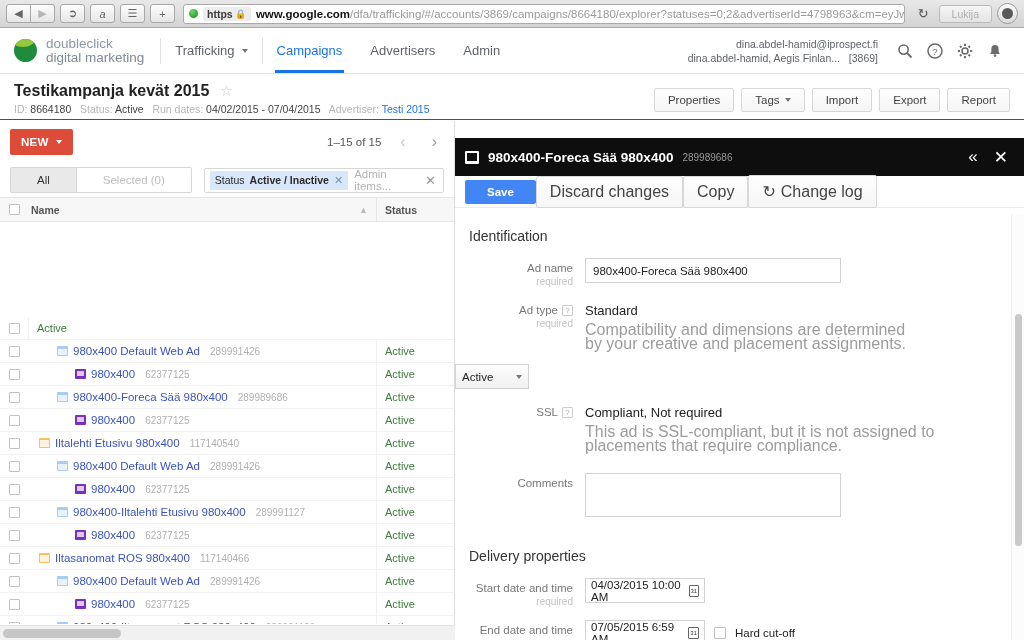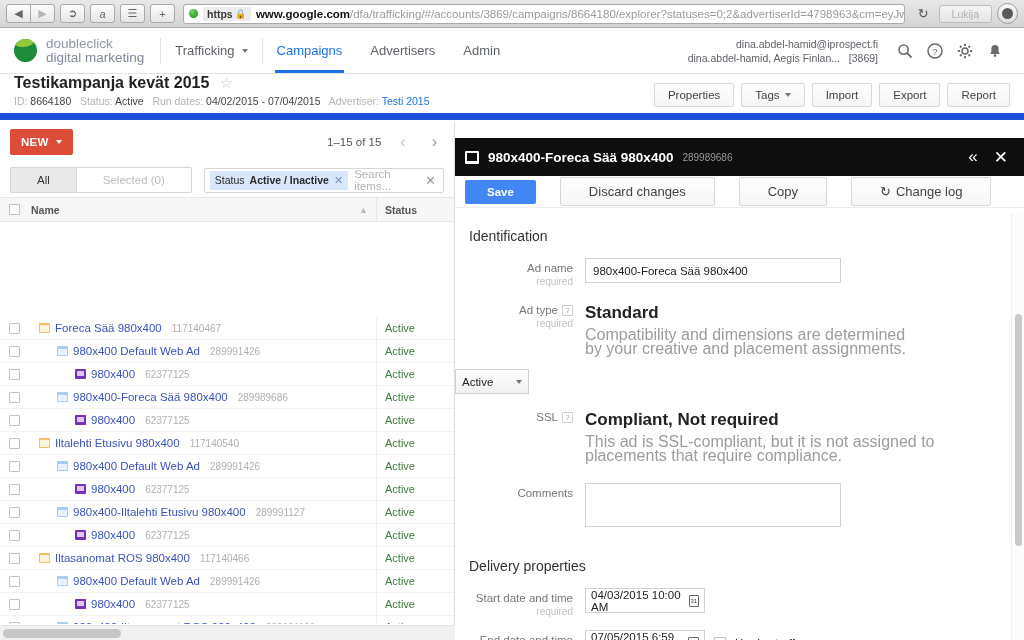--- a/index.html
+++ b/index.html
@@ -120,22 +120,22 @@
   .hdr-icon {
     width: 30px; height: 30px;
     display: flex; align-items: center; justify-content: center;
     color: #6b6b6b;
   }
   .hdr-icon svg { display: block; }
 
   
   #campaign-header {
     padding: 9px 14px 6px 14px;
-    display: flex; align-items: flex-end;
-    border-bottom: 7px solid #1d4ed8;
+    display: flex; align-items: center;
+    border-bottom: 1px solid #1d4ed8;
     height: 46px;
   }
   #campaign-title { font-size: 16px; color: #222; font-weight: bold; }
   #star-icon { color: #cfcfcf; font-size: 15px; margin-left: 6px; }
   #campaign-meta { font-size: 10.5px; color: #9a9a9a; margin-top: 3px; }
   #campaign-meta b { color: #444; font-weight: normal; }
   #campaign-meta .lbl { color: #b5b5b5; }
   #campaign-meta a { color: #1a73e8; text-decoration: none; }
   #header-actions { margin-left: auto; display: flex; gap: 7px; padding-top: 4px; }
   .hdr-btn {
@@ -251,32 +251,32 @@
     width: 14px; height: 13px; background: #fff; border-radius: 1px; position: relative; flex:none;
   }
   #detail-titlebar .ad-ico::before { content:""; position:absolute; left:2px; top:2px; right:2px; bottom:3px; background:#0e0e0e; }
   #detail-title { font-size: 13.5px; font-weight: bold; }
   #detail-id { font-size: 10px; color: #999; }
   #detail-actions-right { margin-left: auto; display: flex; align-items: center; gap: 16px; padding-right: 6px; }
   #detail-actions-right span { font-size: 17px; color: #fff; }
 
   #detail-toolbar {
     height: 32px; display: flex; align-items: center;
-    padding: 0 10px; gap: 24px;
+    padding: 0 10px; gap: 0;
     border-bottom: 1px solid #ececec;
   }
   #save-btn {
     background: #4285f4; color: #fff; font-size: 11.5px; font-weight: bold;
     padding: 6px 22px; border-radius: 2px;
   }
   .dt-btn {
-    font-size: 13px; color: #444;
+    font-size: 16px; color: #444;
     border: 1px solid #d8d8d8; border-radius: 2px;
     background: linear-gradient(#fefefe,#f6f6f6);
-    padding: 6px 28px;
+    padding: 6px 13px;
     display: flex; align-items: flex-end; gap: 5px;
   }
 
   #detail-body {
     position: absolute; top: 76px; left: 0; right: 0; bottom: 0;
     overflow: hidden; padding: 14px 0 0 0;
   }
   .section-title { font-size: 14px; color: #333; padding: 0 0 14px 14px; }
   .frow { display: flex; margin-bottom: 13px; }
   .flabel {
@@ -290,21 +290,21 @@
     width: 11px; height: 11px; border: 1px solid #ccc; color: #aaa;
     font-size: 8px; border-radius: 1px; vertical-align: 1px; margin-left: 4px;
   }
   .fbody { flex: 1; padding-right: 22px; }
   .text-input {
     border: 1px solid #d2d2d2; height: 25px;
     display: flex; align-items: center; padding: 0 7px;
     font-size: 11.5px; color: #222; background: #fff;
     width: 256px;
   }
-  .static-val { font-size: 17px; color: #222; font-weight: bold; padding-top: 3px; }
+  .static-val { font-size: 13px; color: #222; font-weight: normal; padding-top: 3px; }
   .hint { font-size: 16px; color: #9c9c9c; margin-top: 5px; line-height: 14px; max-width: 330px; }
   .select {
     border: 1px solid #d2d2d2; height: 25px; width: 74px;
     background: linear-gradient(#fdfdfd,#f1f1f1);
     display: flex; align-items: center; padding: 0 6px;
     font-size: 11.5px; color: #222;
   }
   .select .caret { margin-left: auto; }
   .textarea {
     border: 1px solid #d2d2d2; width: 256px; height: 44px; background: #fff;
@@ -482,21 +482,21 @@
 
     <div id="filter-row">
       <div class="seg-tab active">All</div>
       <div class="seg-tab inactive">Selected (0)</div>
       <div id="search-box">
         <div class="chip">
           <span>Status</span>
           <b>Active / Inactive</b>
           <span class="x">✕</span>
         </div>
-        <div id="search-placeholder">Search items...</div>
+        <div id="search-placeholder">Admin items...</div>
         <div id="search-clear">✕</div>
       </div>
     </div>
 
     <div id="tree-header">
       <div class="col-check">
           <div class="cb"></div>
         </div>
       <div class="col-name">
         <span>Name</span>
@@ -504,27 +504,20 @@
       </div>
       <div class="col-status">
         <span>Status</span>
       </div>
     </div>
 
     <div id="tree-body">
         <div class="tree-row">
           <div class="col-check">
             <div class="cb"></div>
-          </div>
-          <div class="col-name">
-            <div class="row-name" style="padding-left: 8px;">
-              <div class="ico campaign"></div>
-              <span class="name-link">Foreca Sää 980x400</span>
-              <span class="row-id">117140467</span>
-            </div>
           </div>
           <div class="col-status">
             <span class="status-txt">Active</span>
           </div>
         </div>
         <div class="tree-row">
           <div class="col-check">
             <div class="cb"></div>
           </div>
           <div class="col-name">

